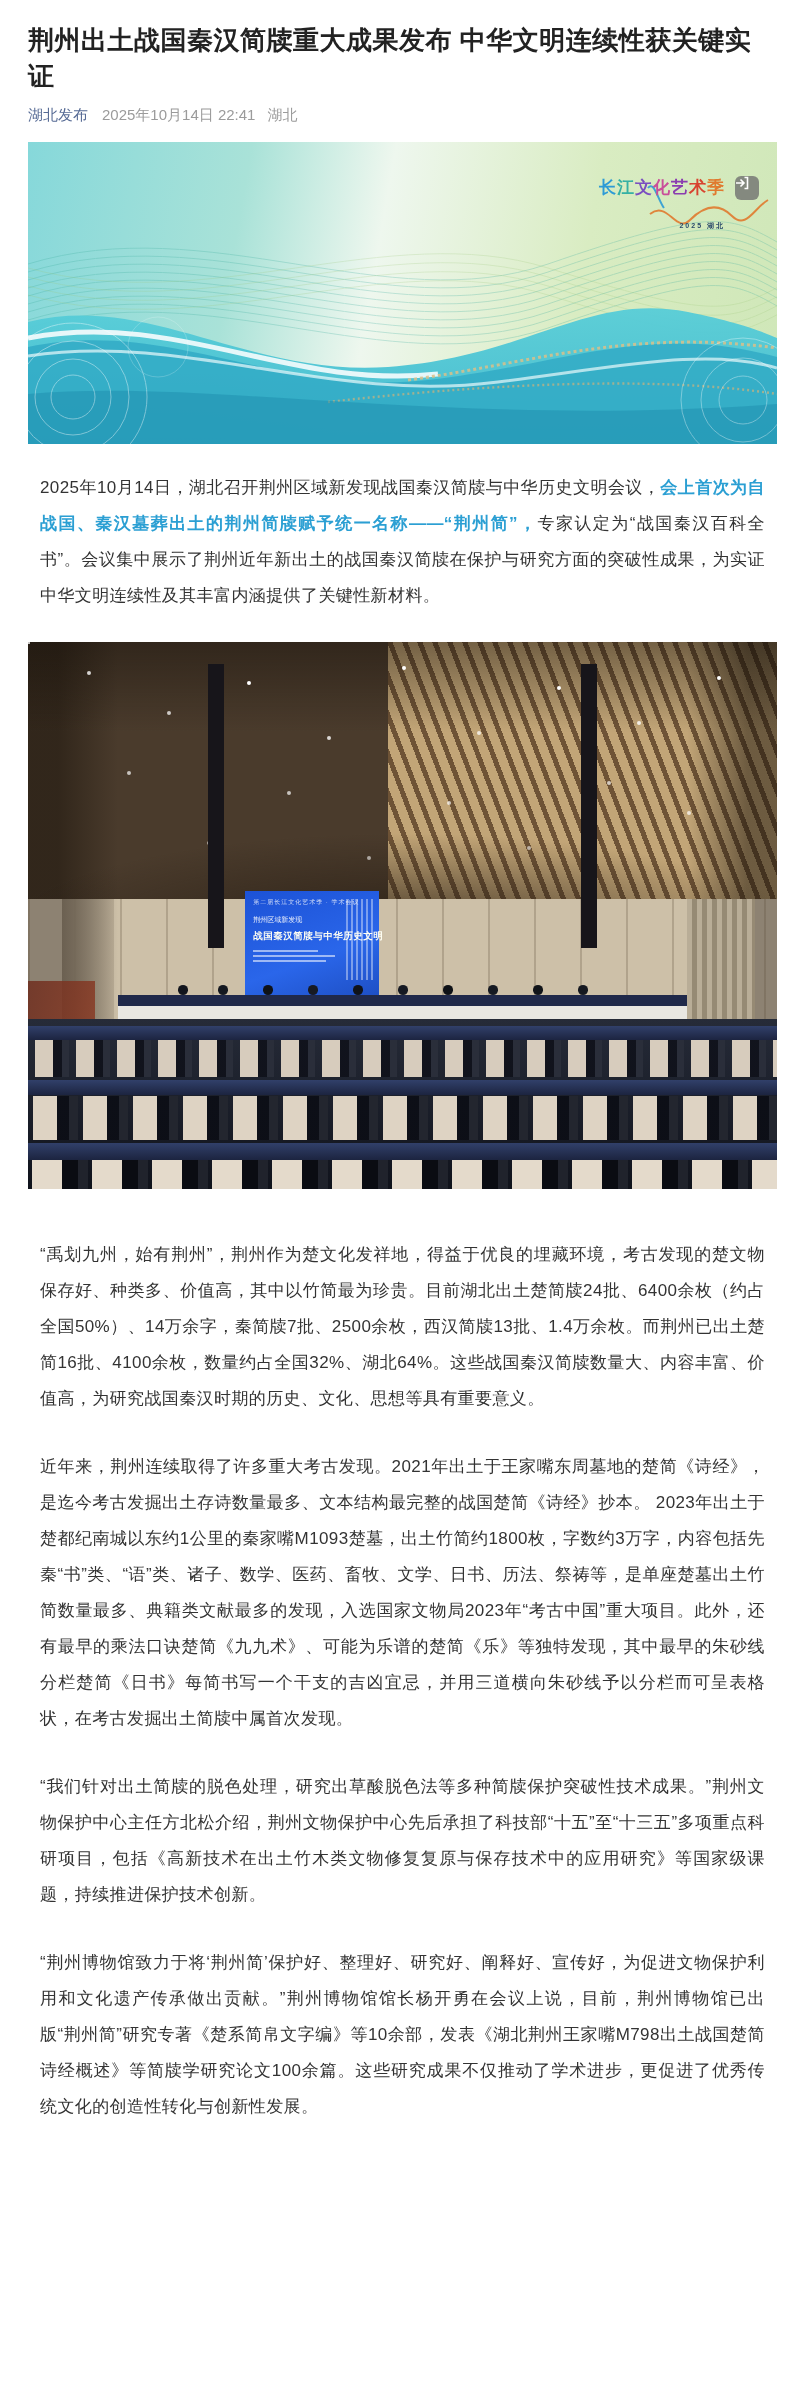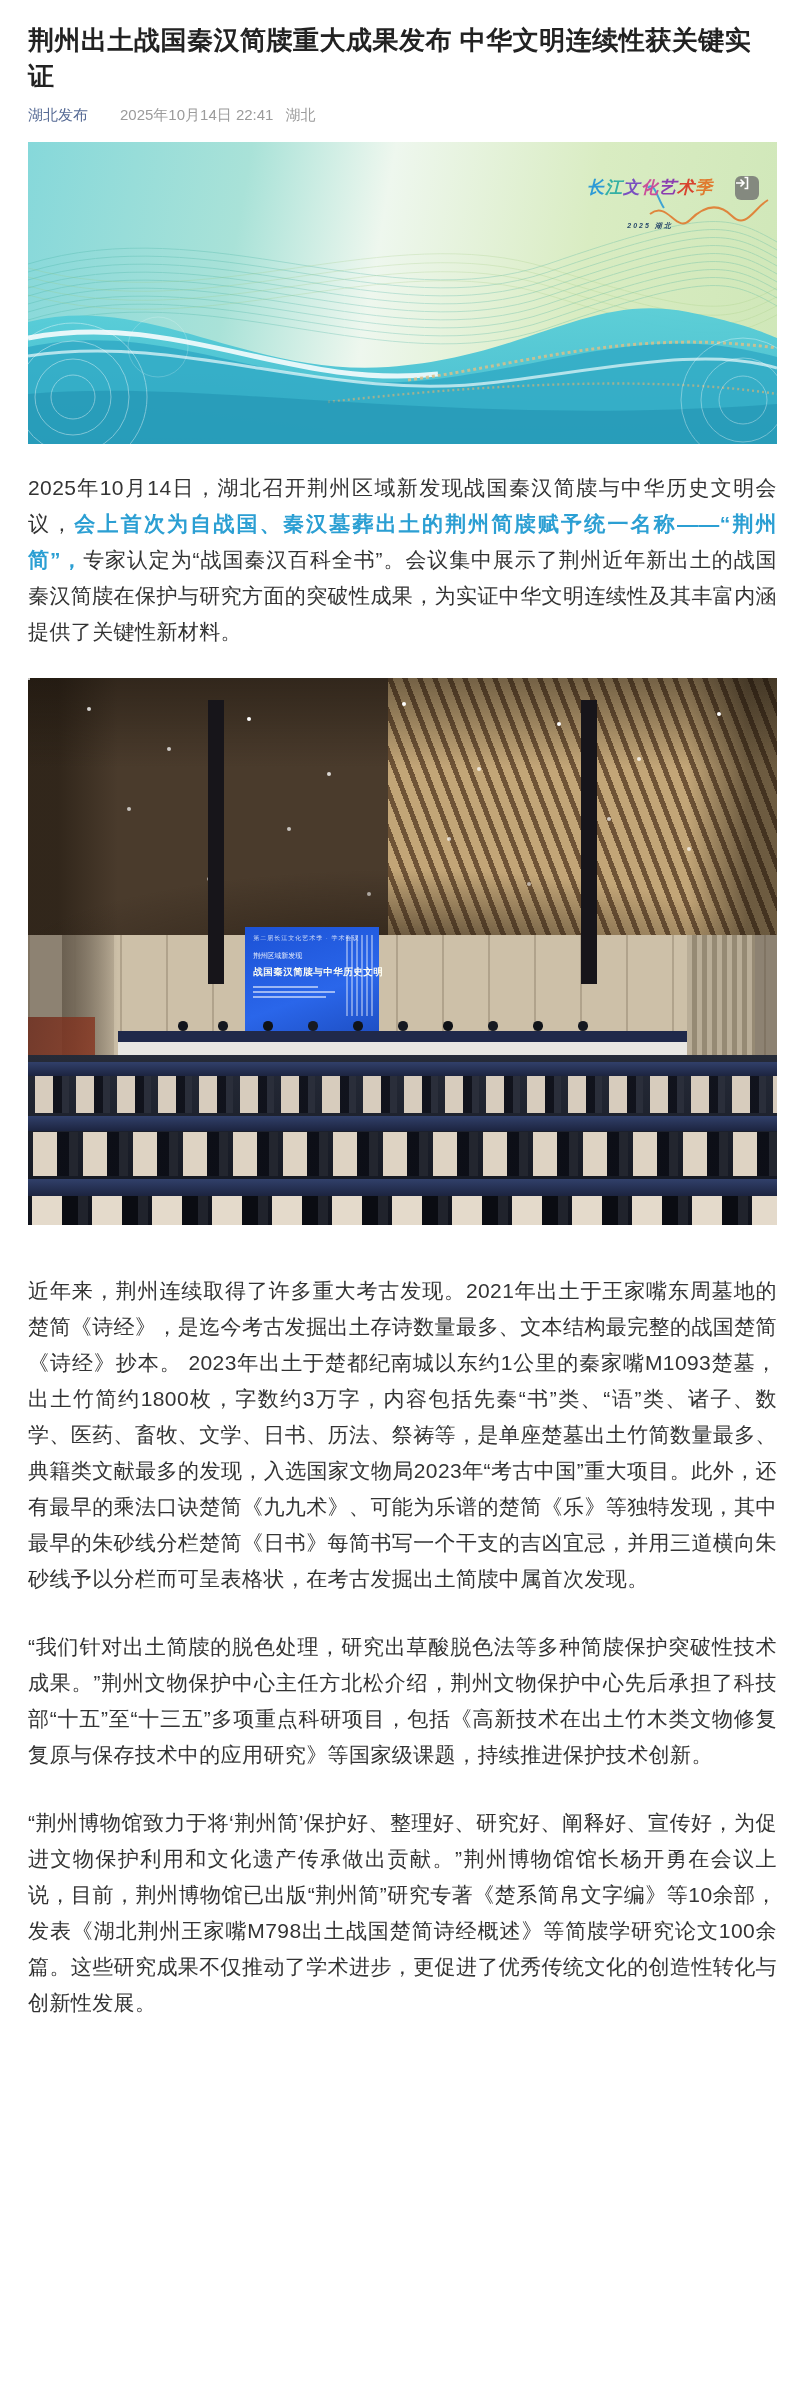--- a/index.html
+++ b/index.html
@@ -12,43 +12,43 @@
     font-family:"Liberation Sans","DejaVu Sans",sans-serif;
     color:var(--body);
   }
   .page{padding:22px 28px 20px 28px;}
 
   
   .title{
     font-size:26px; line-height:1.4; font-weight:bold; color:#222;
     letter-spacing:.5px;
   }
-  .byline{margin-top:11px; font-size:15px; display:flex; align-items:center; gap:32px;}
+  .byline{margin-top:11px; font-size:15px; display:flex; align-items:center; gap:14px;}
   .account{color:var(--account); font-weight:500; cursor:pointer;}
   .meta{color:var(--muted); display:flex; gap:12px;}
 
   
   .banner{
     position:relative; margin-top:17px; width:749px; height:302px; overflow:hidden;
     background:linear-gradient(100deg,#86d8da 0%,#a9e2d8 28%,#eef7ee 46%,#d9ecc2 72%,#cfe7b8 100%);
   }
   .banner svg{position:absolute; inset:0;}
   .banner-logo{
-    position:absolute; right:52px; top:34px; width:150px; text-align:center;font-style:italic;
+    position:absolute; right:52px; top:34px; width:150px; text-align:right;
   }
   .logo-text{font-family:"Liberation Serif","DejaVu Serif",serif; font-weight:bold; font-size:17px; letter-spacing:1px; white-space:nowrap;}
   .logo-sub{margin-top:22px; font-size:7px; color:#2a4a6b; letter-spacing:2px; font-weight:bold;}
   .expand-btn{
     position:absolute; right:18px; top:34px; width:24px; height:24px; border-radius:6px;
     background:rgba(110,110,110,.78); display:flex; align-items:center; justify-content:center; cursor:pointer;
   }
 
   
   .para{
-    margin:32px 0; font-size:21px; line-height:36px; letter-spacing:.4px;
+    margin:32px 12px; font-size:17px; line-height:36px; letter-spacing:.4px;
     text-align:justify; color:var(--body); word-break:break-all;
   }
   .para .hl{color:var(--accent); font-weight:bold;}
   #paragraphs-top .para{margin-top:26px; margin-bottom:28px;}
   #paragraphs-bottom .para:first-child{margin-top:48px;}
 
   
   .photo{position:relative; width:749px; height:547px; overflow:hidden; background:#14b8a6; cursor:pointer;}
   .ceil{position:absolute; left:0; top:0; width:100%; height:47%; overflow:hidden; background:#4a3b2c;}
   .ceil-left{position:absolute; left:0; top:0; width:52%; height:100%;
@@ -230,18 +230,19 @@
         <div class="crow c1"></div>
       <div class="trow t2"></div>
         <div class="crow c2"></div>
       <div class="trow t3"></div>
         <div class="crow c3"></div>
     </div>
   </div>
 
 
   <div id="paragraphs-bottom">
+      <p class="para"><span class="seg">“禹划九州，始有荆州”，荆州作为楚文化发祥地，得益于优良的埋藏环境，考古发现的楚文物保存好、种类多、价值高，其中以竹简最为珍贵。目前湖北出土楚简牍24批、6400余枚（约占全国50%）、14万余字，秦简牍7批、2500余枚，西汉简牍13批、1.4万余枚。而荆州已出土楚简16批、4100余枚，数量约占全国32%、湖北64%。这些战国秦汉简牍数量大、内容丰富、价值高，为研究战国秦汉时期的历史、文化、思想等具有重要意义。</span></p>
       <p class="para"><span class="seg">近年来，荆州连续取得了许多重大考古发现。2021年出土于王家嘴东周墓地的楚简《诗经》，是迄今考古发掘出土存诗数量最多、文本结构最完整的战国楚简《诗经》抄本。 2023年出土于楚都纪南城以东约1公里的秦家嘴M1093楚墓，出土竹简约1800枚，字数约3万字，内容包括先秦“书”类、“语”类、诸子、数学、医药、畜牧、文学、日书、历法、祭祷等，是单座楚墓出土竹简数量最多、典籍类文献最多的发现，入选国家文物局2023年“考古中国”重大项目。此外，还有最早的乘法口诀楚简《九九术》、可能为乐谱的楚简《乐》等独特发现，其中最早的朱砂线分栏楚简《日书》每简书写一个干支的吉凶宜忌，并用三道横向朱砂线予以分栏而可呈表格状，在考古发掘出土简牍中属首次发现。</span></p>
       <p class="para"><span class="seg">“我们针对出土简牍的脱色处理，研究出草酸脱色法等多种简牍保护突破性技术成果。”荆州文物保护中心主任方北松介绍，荆州文物保护中心先后承担了科技部“十五”至“十三五”多项重点科研项目，包括《高新技术在出土竹木类文物修复复原与保存技术中的应用研究》等国家级课题，持续推进保护技术创新。</span></p>
       <p class="para"><span class="seg">“荆州博物馆致力于将‘荆州简’保护好、整理好、研究好、阐释好、宣传好，为促进文物保护利用和文化遗产传承做出贡献。”荆州博物馆馆长杨开勇在会议上说，目前，荆州博物馆已出版“荆州简”研究专著《楚系简帛文字编》等10余部，发表《湖北荆州王家嘴M798出土战国楚简诗经概述》等简牍学研究论文100余篇。这些研究成果不仅推动了学术进步，更促进了优秀传统文化的创造性转化与创新性发展。</span></p>
     </div>
 
 </div>
 
 </body></html>

